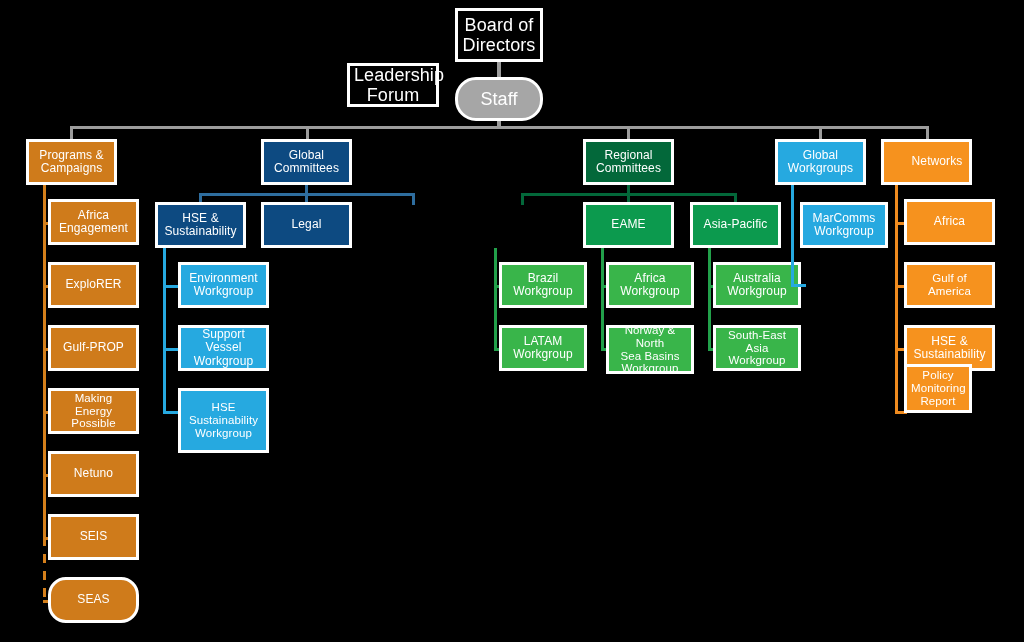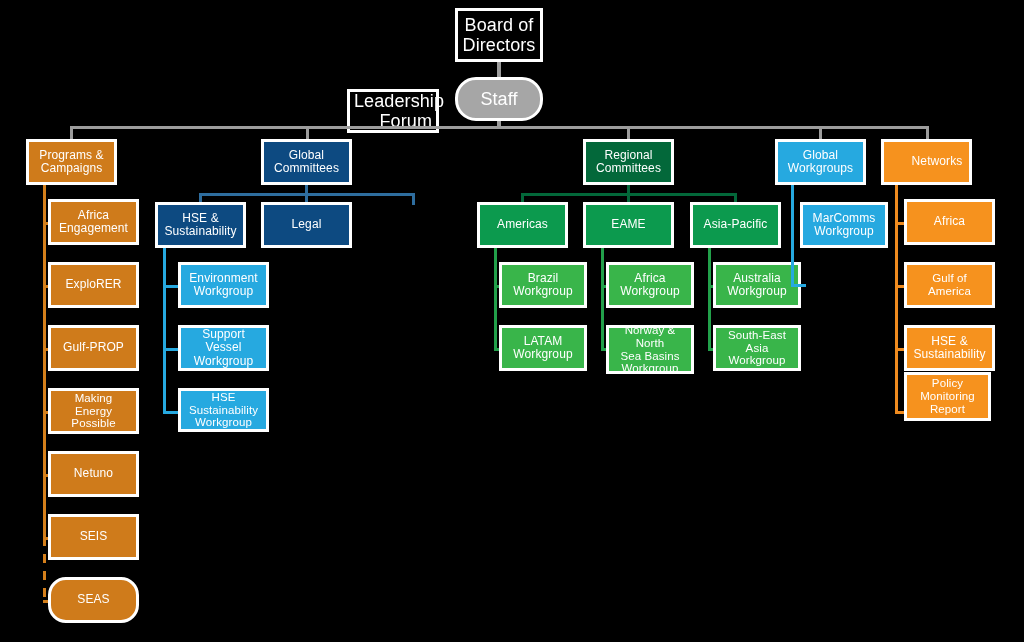--- a/index.html
+++ b/index.html
@@ -85,21 +85,21 @@
 
   <div class="node c-black fs13" style="left:455px; top:8px; width:88px; height:54px;">
     <span>
       <span>Board of</span>
       <span>Directors</span>
     </span>
   </div>
 
   <div class="conn v k-gray" style="left:497px; top:62px; width:4px; height:15px;"></div>
 
-  <div class="node c-black fs13" style="left:347px; top:89px; width:92px; height:44px;text-align:right;">
+  <div class="node c-black fs13" style="left:347px; top:63px; width:92px; height:44px;">
     <span>
       <span>Leadership</span>
       <span>Forum</span>
     </span>
   </div>
 
   <div class="node c-gray fs13" style="left:455px; top:77px; width:88px; height:44px;border-radius:21px;">
     <span>Staff</span>
   </div>
 
@@ -193,44 +193,41 @@
       <span>Environment</span>
       <span>Workgroup</span>
     </span>
   </div>
   <div class="node c-lblue fs12" style="left:178px; top:325px; width:91px; height:46px;">
     <span>
       <span>Support Vessel</span>
       <span>Workgroup</span>
     </span>
   </div>
-  <div class="node c-lblue fs11" style="left:178px; top:388px; width:91px; height:44px;">
+  <div class="node c-lblue fs11" style="left:178px; top:388px; width:91px; height:65px;">
     <span>
       <span>HSE</span>
       <span>Sustainability</span>
       <span>Workgroup</span>
     </span>
   </div>
 
   <div class="node c-dgreen fs12" style="left:583px; top:139px; width:91px; height:46px;">
     <span>
       <span>Regional</span>
       <span>Committees</span>
     </span>
   </div>
 
   <div class="conn v k-dgreen" style="left:627px; top:185px; height:11px;"></div>
   <div class="conn h k-dgreen" style="left:521px; top:193px; width:216px;"></div>
   <div class="conn v k-dgreen" style="left:521px; top:193px; height:12px;"></div>
   <div class="conn v k-dgreen" style="left:627px; top:193px; height:12px;"></div>
   <div class="conn v k-dgreen" style="left:734px; top:193px; height:12px;"></div>
 
-  <div class="node c-mgreen fs12" style="left:477px; top:202px; width:91px; height:46px;">
-    <span>Americas</span>
-  </div>
   <div class="node c-mgreen fs12" style="left:583px; top:202px; width:91px; height:46px;">
     <span>EAME</span>
   </div>
   <div class="node c-mgreen fs12" style="left:690px; top:202px; width:91px; height:46px;">
     <span>Asia-Pacific</span>
   </div>
 
   <div class="conn v k-green" style="left:494px; top:248px; height:102px;"></div>
   <div class="conn h k-green" style="left:494px; top:285px; width:12px;"></div>
   <div class="conn h k-green" style="left:494px; top:348px; width:12px;"></div>
@@ -309,21 +306,21 @@
   </div>
   <div class="node c-lorange fs11" style="left:904px; top:262px; width:91px; height:46px;">
     <span>Gulf of America</span>
   </div>
   <div class="node c-lorange fs12" style="left:904px; top:325px; width:91px; height:46px;">
     <span>
       <span>HSE &amp;</span>
       <span>Sustainability</span>
     </span>
   </div>
-  <div class="node c-lorange fs11" style="left:904px; top:372px; width:87px; height:49px;justify-content:center;">
+  <div class="node c-lorange fs11" style="left:904px; top:364px; width:68px; height:49px;justify-content:center;">
     <span>
       <span>Policy</span>
       <span>Monitoring</span>
       <span>Report</span>
     </span>
   </div>
 
 </div>
 
 </body></html>

